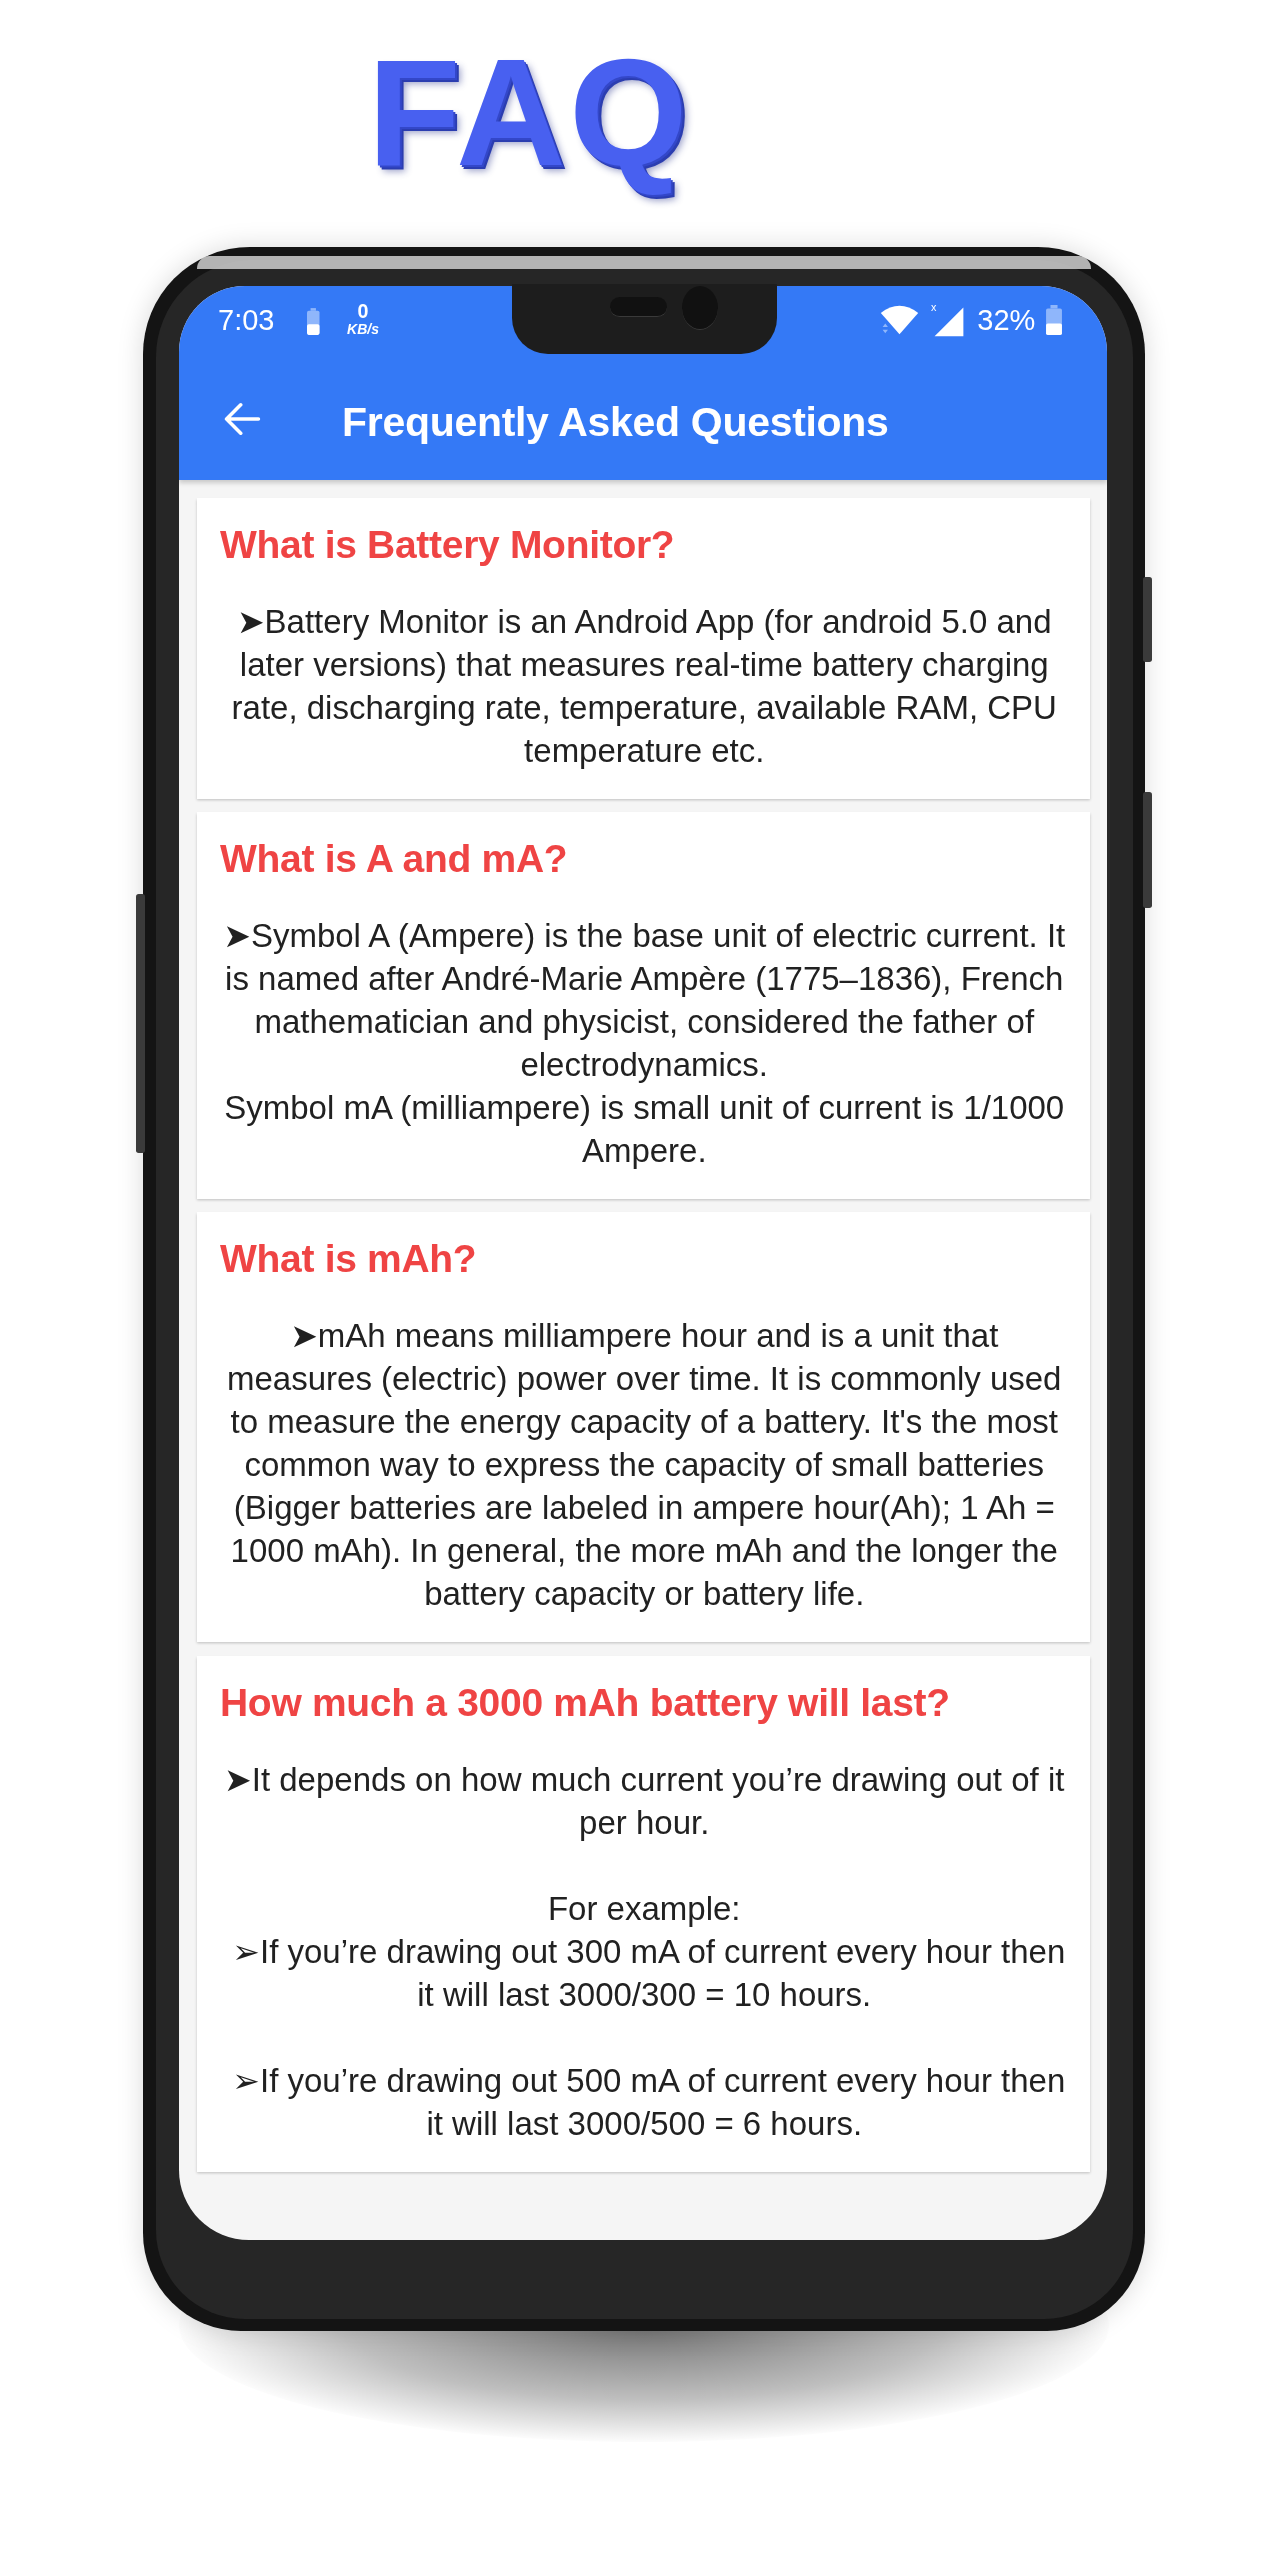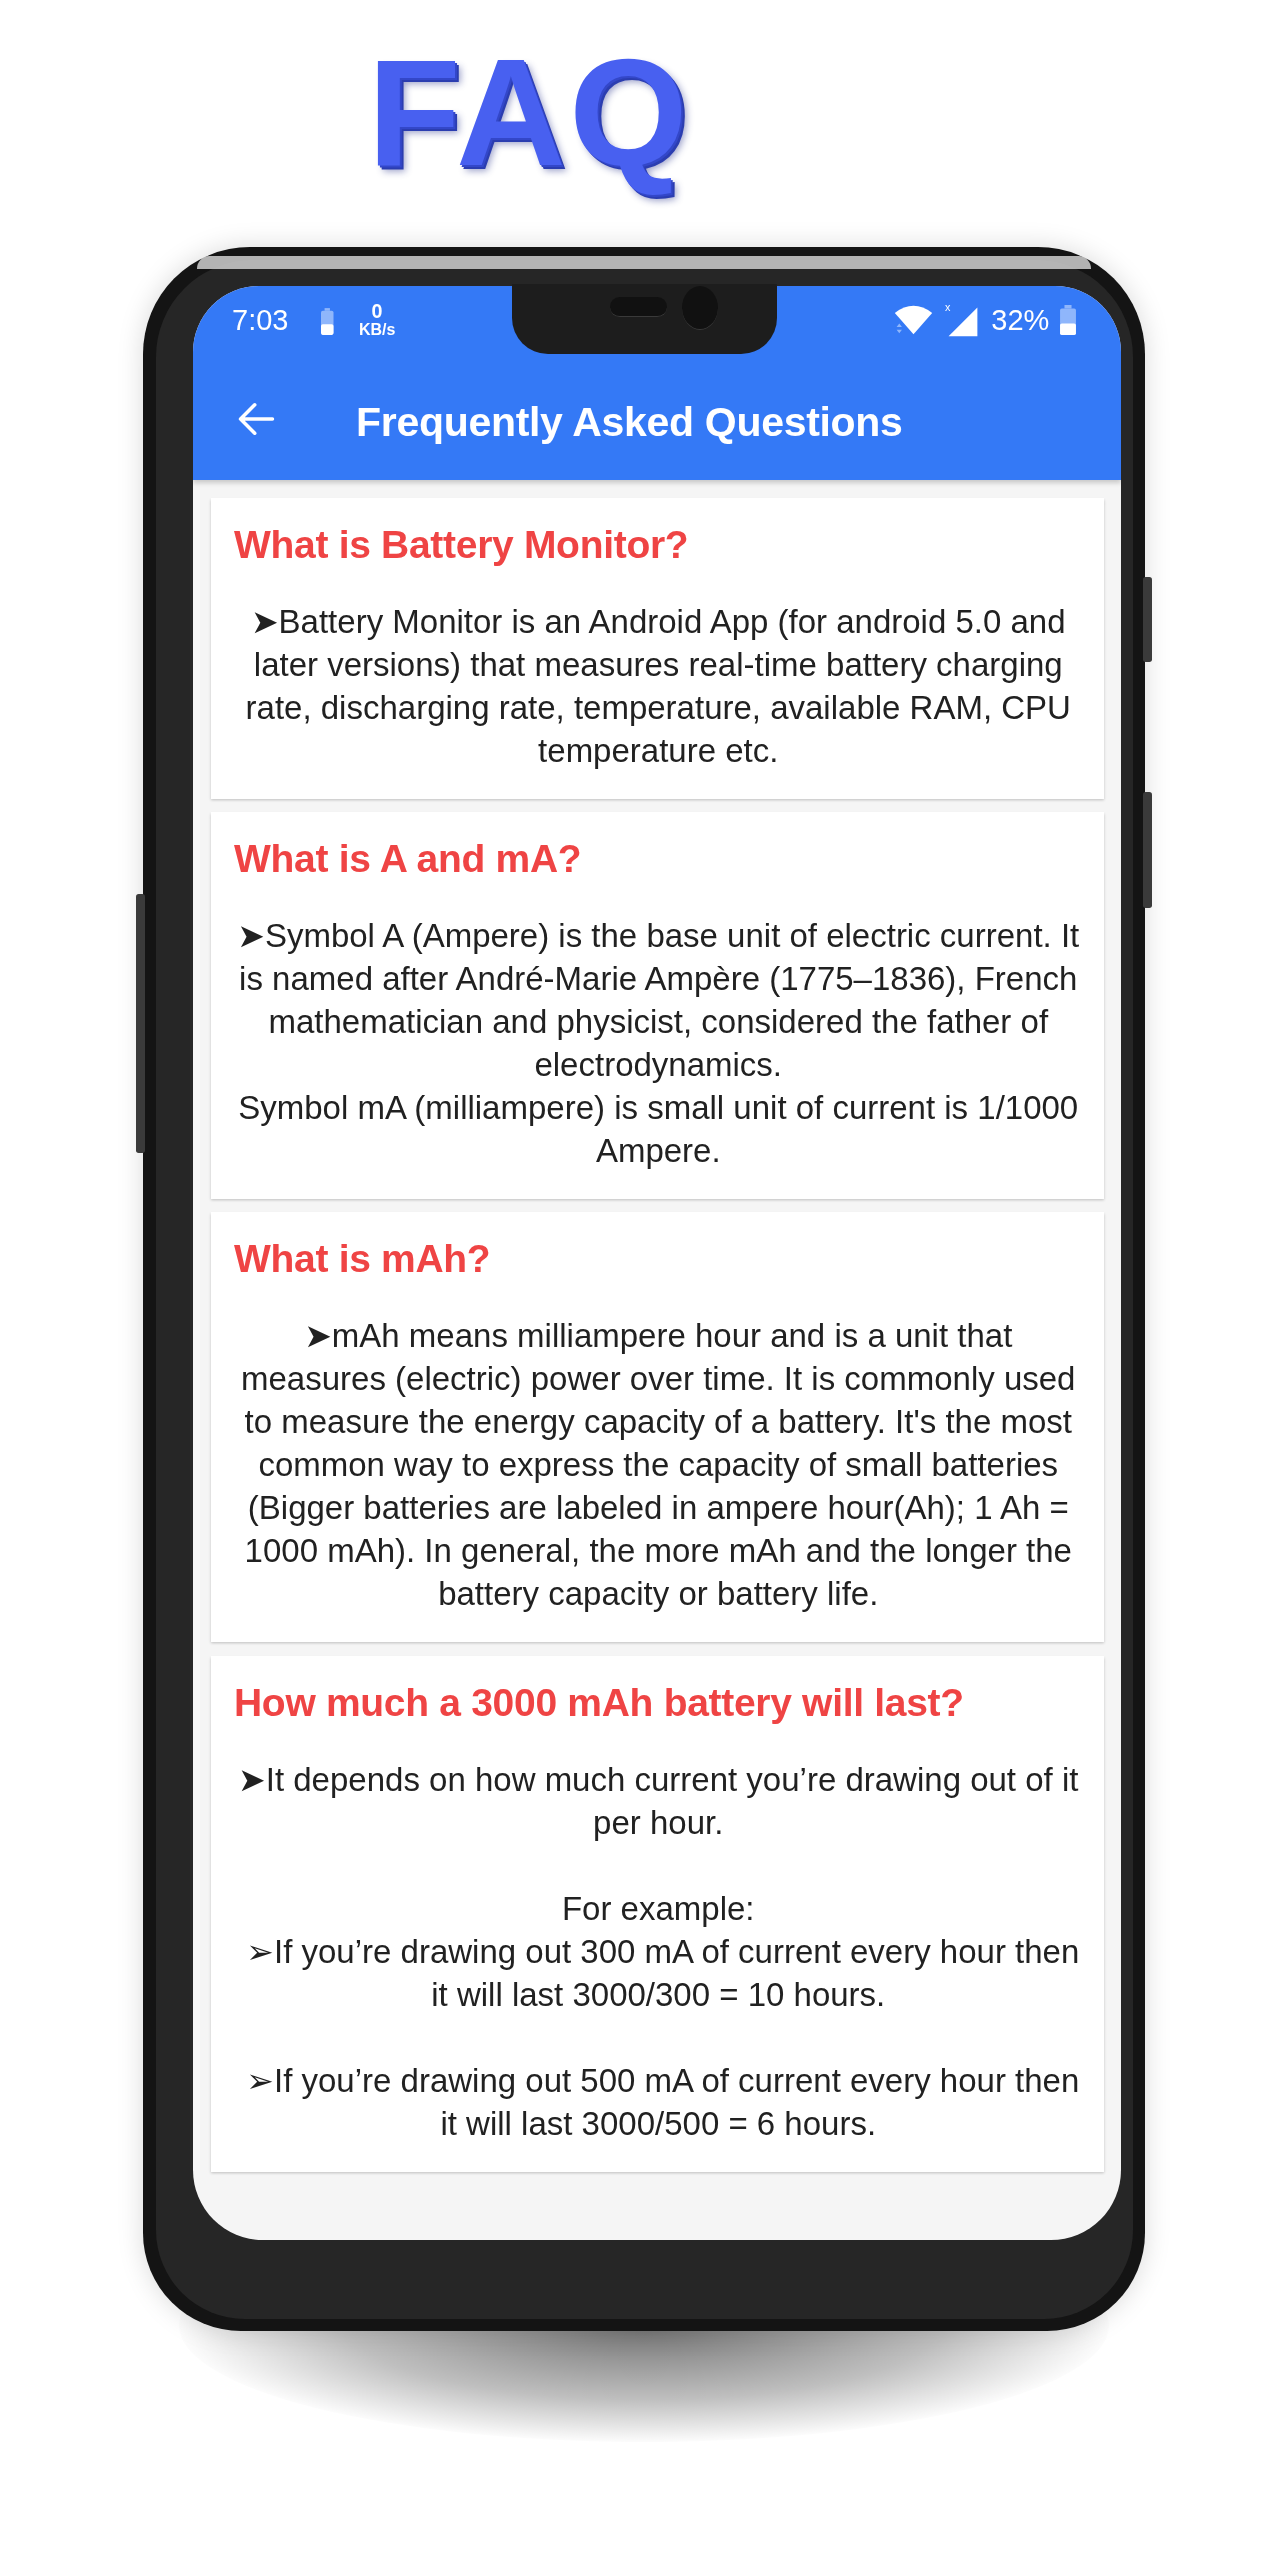--- a/index.html
+++ b/index.html
@@ -6,31 +6,31 @@
   body{width:1288px;height:2576px;background:#ffffff;position:relative;overflow:hidden;font-family:"Liberation Sans",sans-serif;}
   .promo-title{position:absolute;left:0;top:36px;width:1059px;text-align:center;font-family:"Liberation Sans",sans-serif;font-weight:700;font-size:152px;letter-spacing:3.6px;color:#4860f0;
     text-shadow:1.8px 1.8px 0 #3347c9,3.6px 3.6px 0 #2b3db0,5.4px 6.3px 7.2px rgba(40,50,140,0.45);line-height:1;}
   .phone-shadow{position:absolute;left:179px;top:2209px;width:930px;height:233px;border-radius:50%;
     background:radial-gradient(ellipse at center, rgba(0,0,0,0.55) 0%, rgba(0,0,0,0.25) 45%, rgba(0,0,0,0) 72%);}
   .phone{position:absolute;left:143px;top:247px;width:1002px;height:2084px;background:#141414;border-radius:107px 107px 98px 98px;
     box-shadow: 0 0 27px rgba(0,0,0,0.15);}
   .phone-inner-rim{position:absolute;left:12.5px;top:12.5px;right:12.5px;bottom:12.5px;background:#262626;border-radius:97px 97px 89px 89px;}
   .phone-highlight{position:absolute;left:54px;top:9px;right:54px;height:12.5px;border-radius:12.5px 12.5px 0 0;background:#cfcfcf;opacity:0.85;}
   .side-btn{position:absolute;width:9px;background:#3a3a3a;border-radius:2.7px;}
-  .screen{position:absolute;left:193px;top:286px;width:928px;height:1954px;background:#f5f5f5;border-radius:66px 66px 70px 70px;overflow:hidden;}
+  .screen{position:absolute;left:179px;top:286px;width:928px;height:1954px;background:#f5f5f5;border-radius:66px 66px 70px 70px;overflow:hidden;}
   .notch{position:absolute;left:512px;top:284px;width:265px;height:70px;background:#1d1d1d;border-radius:0 0 36px 36px;z-index:5;}
   .notch-speaker{position:absolute;left:98px;top:12.5px;width:57px;height:19.7px;border-radius:9.8px;background:#111;border-bottom:1.8px solid #3a3a3a;}
   .notch-camera{position:absolute;left:170px;top:1.8px;width:36px;height:43px;border-radius:50%;background:#111;border-bottom:1.8px solid #3a3a3a;}
   .appbar{position:absolute;left:0;top:0;width:100%;height:194px;background:#3479f6;box-shadow:0 2.7px 4.5px rgba(0,0,0,0.18);}
   .status{position:absolute;left:0;top:0;width:100%;height:72px;color:#fff;}
   .st-time{position:absolute;left:39px;top:18px;font-size:29px;color:#fff;}
   .st-batt-small{position:absolute;left:128px;top:21.5px;width:12.5px;height:27px;}
   .st-net{position:absolute;left:166px;top:16px;width:36px;text-align:center;color:#fff;line-height:1;}
   .st-net .n0{font-size:19.7px;font-weight:700;display:block;}
-  .st-net .nu{font-size:16px;font-weight:700;display:block;}
+  .st-net .nu{font-size:14px;font-weight:700;display:block;font-style:italic;}
   .st-right{position:absolute;right:45px;top:16px;height:36px;display:flex;align-items:center;gap:10.7px;color:#fff;}
   .st-pct{font-size:29px;color:#fff;}
   .toolbar{position:absolute;left:0;top:72px;width:100%;height:123px;}
   .back-btn{position:absolute;left:36px;top:34px;width:54px;height:54px;display:flex;align-items:center;justify-content:center;cursor:pointer;}
   .toolbar-title{position:absolute;left:163px;top:41px;font-size:41px;font-weight:700;color:#fff;letter-spacing:-0.3px;}
   .content{position:absolute;left:18px;top:212px;width:893px;}
   .card{background:#fff;box-shadow:0 1.8px 2.7px rgba(0,0,0,0.22);margin-bottom:13.4px;padding:25px 21.5px 27px 23px;box-sizing:border-box;}
   .card h2{margin:0 0 32px 0;font-size:39px;font-weight:700;color:#ef4444;line-height:1.15;letter-spacing:-0.3px;}
   .card p{margin:0;font-size:33px;color:#212121;line-height:43px;white-space:pre-wrap;text-align:center;}
 </style>

